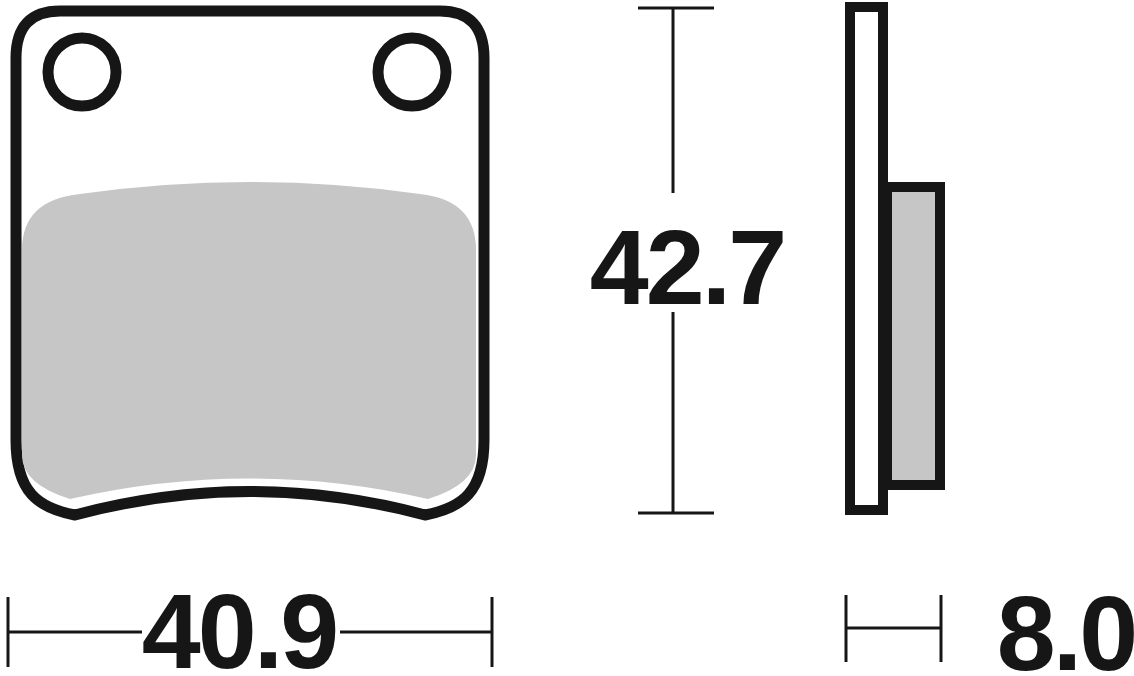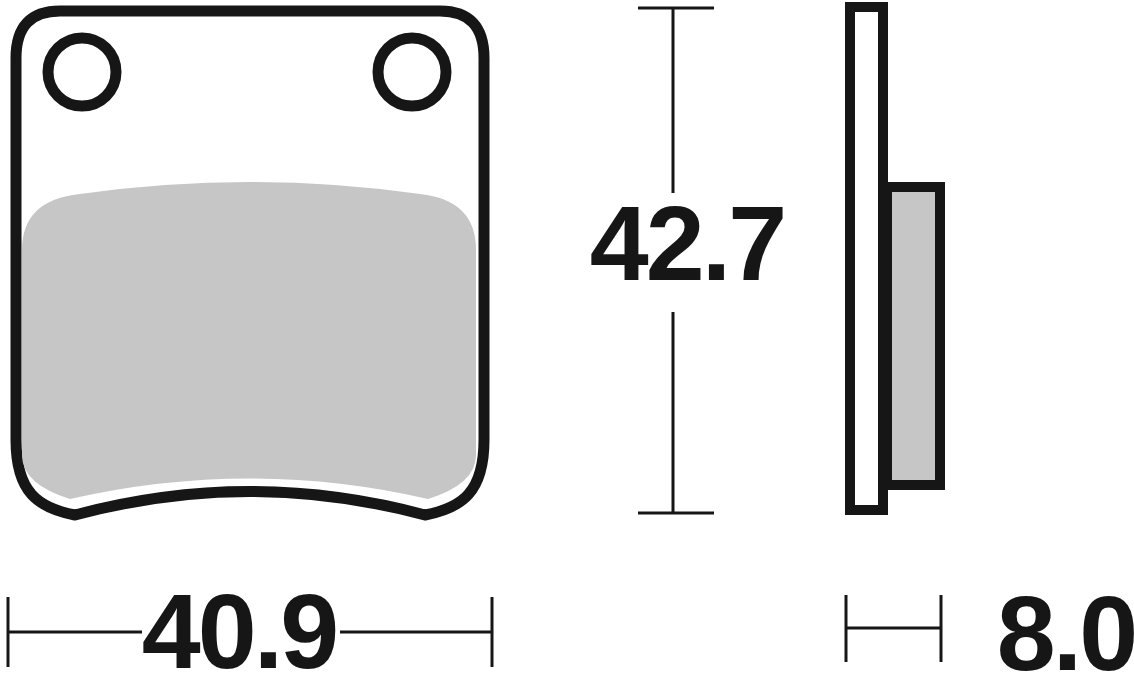--- a/index.html
+++ b/index.html
@@ -76,19 +76,19 @@
       <line x1="492" y1="597" x2="492" y2="667"></line>
     </g>
 
     <g stroke="#161616" stroke-width="3">
       <line x1="846" y1="595" x2="846" y2="662"></line>
       <line x1="846" y1="628" x2="941" y2="628"></line>
       <line x1="941" y1="595" x2="941" y2="662"></line>
     </g>
   </svg>
 
-  <div class="dim-label" style="left: 687px; top: 243px; text-align: center;">42.7</div>
+  <div class="dim-label" style="left: 687px; top: 267px; text-align: center;">42.7</div>
 
   <div class="dim-label" style="left: 239px; top: 631px;">40.9</div>
 
   <div class="dim-label" style="left: 1066px; top: 633px;">8.0</div>
 
 </div>
 
 </body></html>

